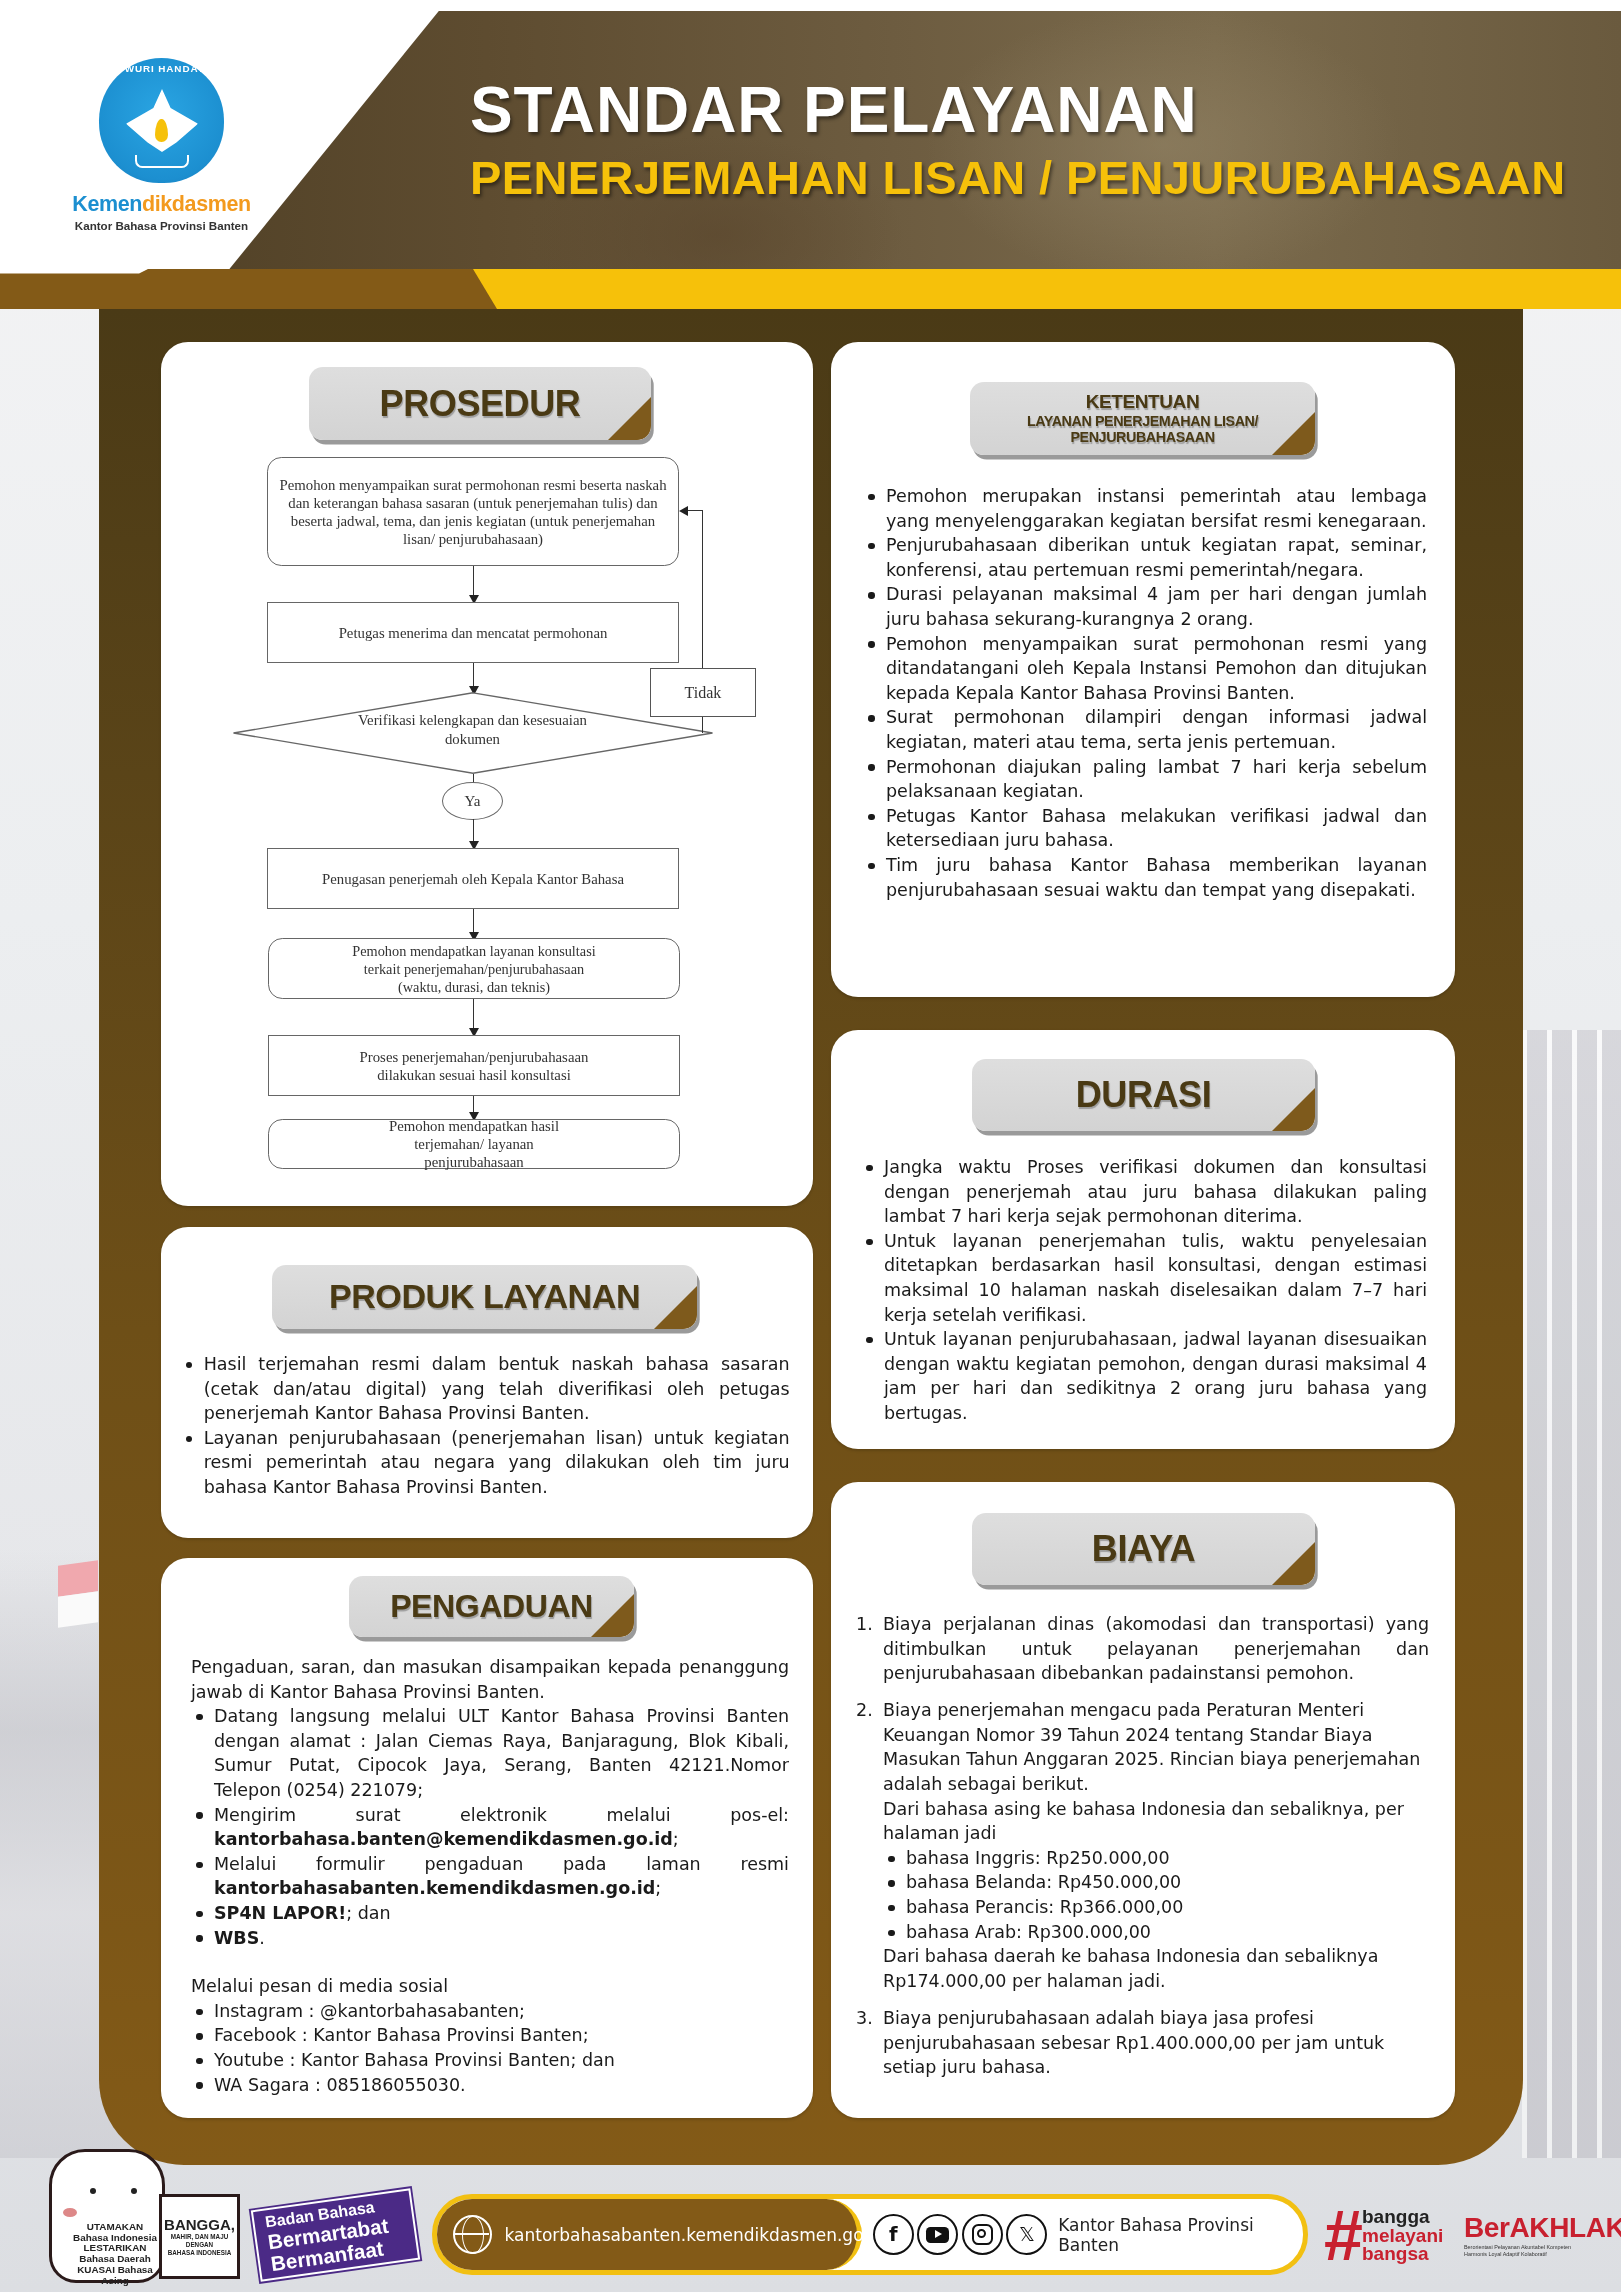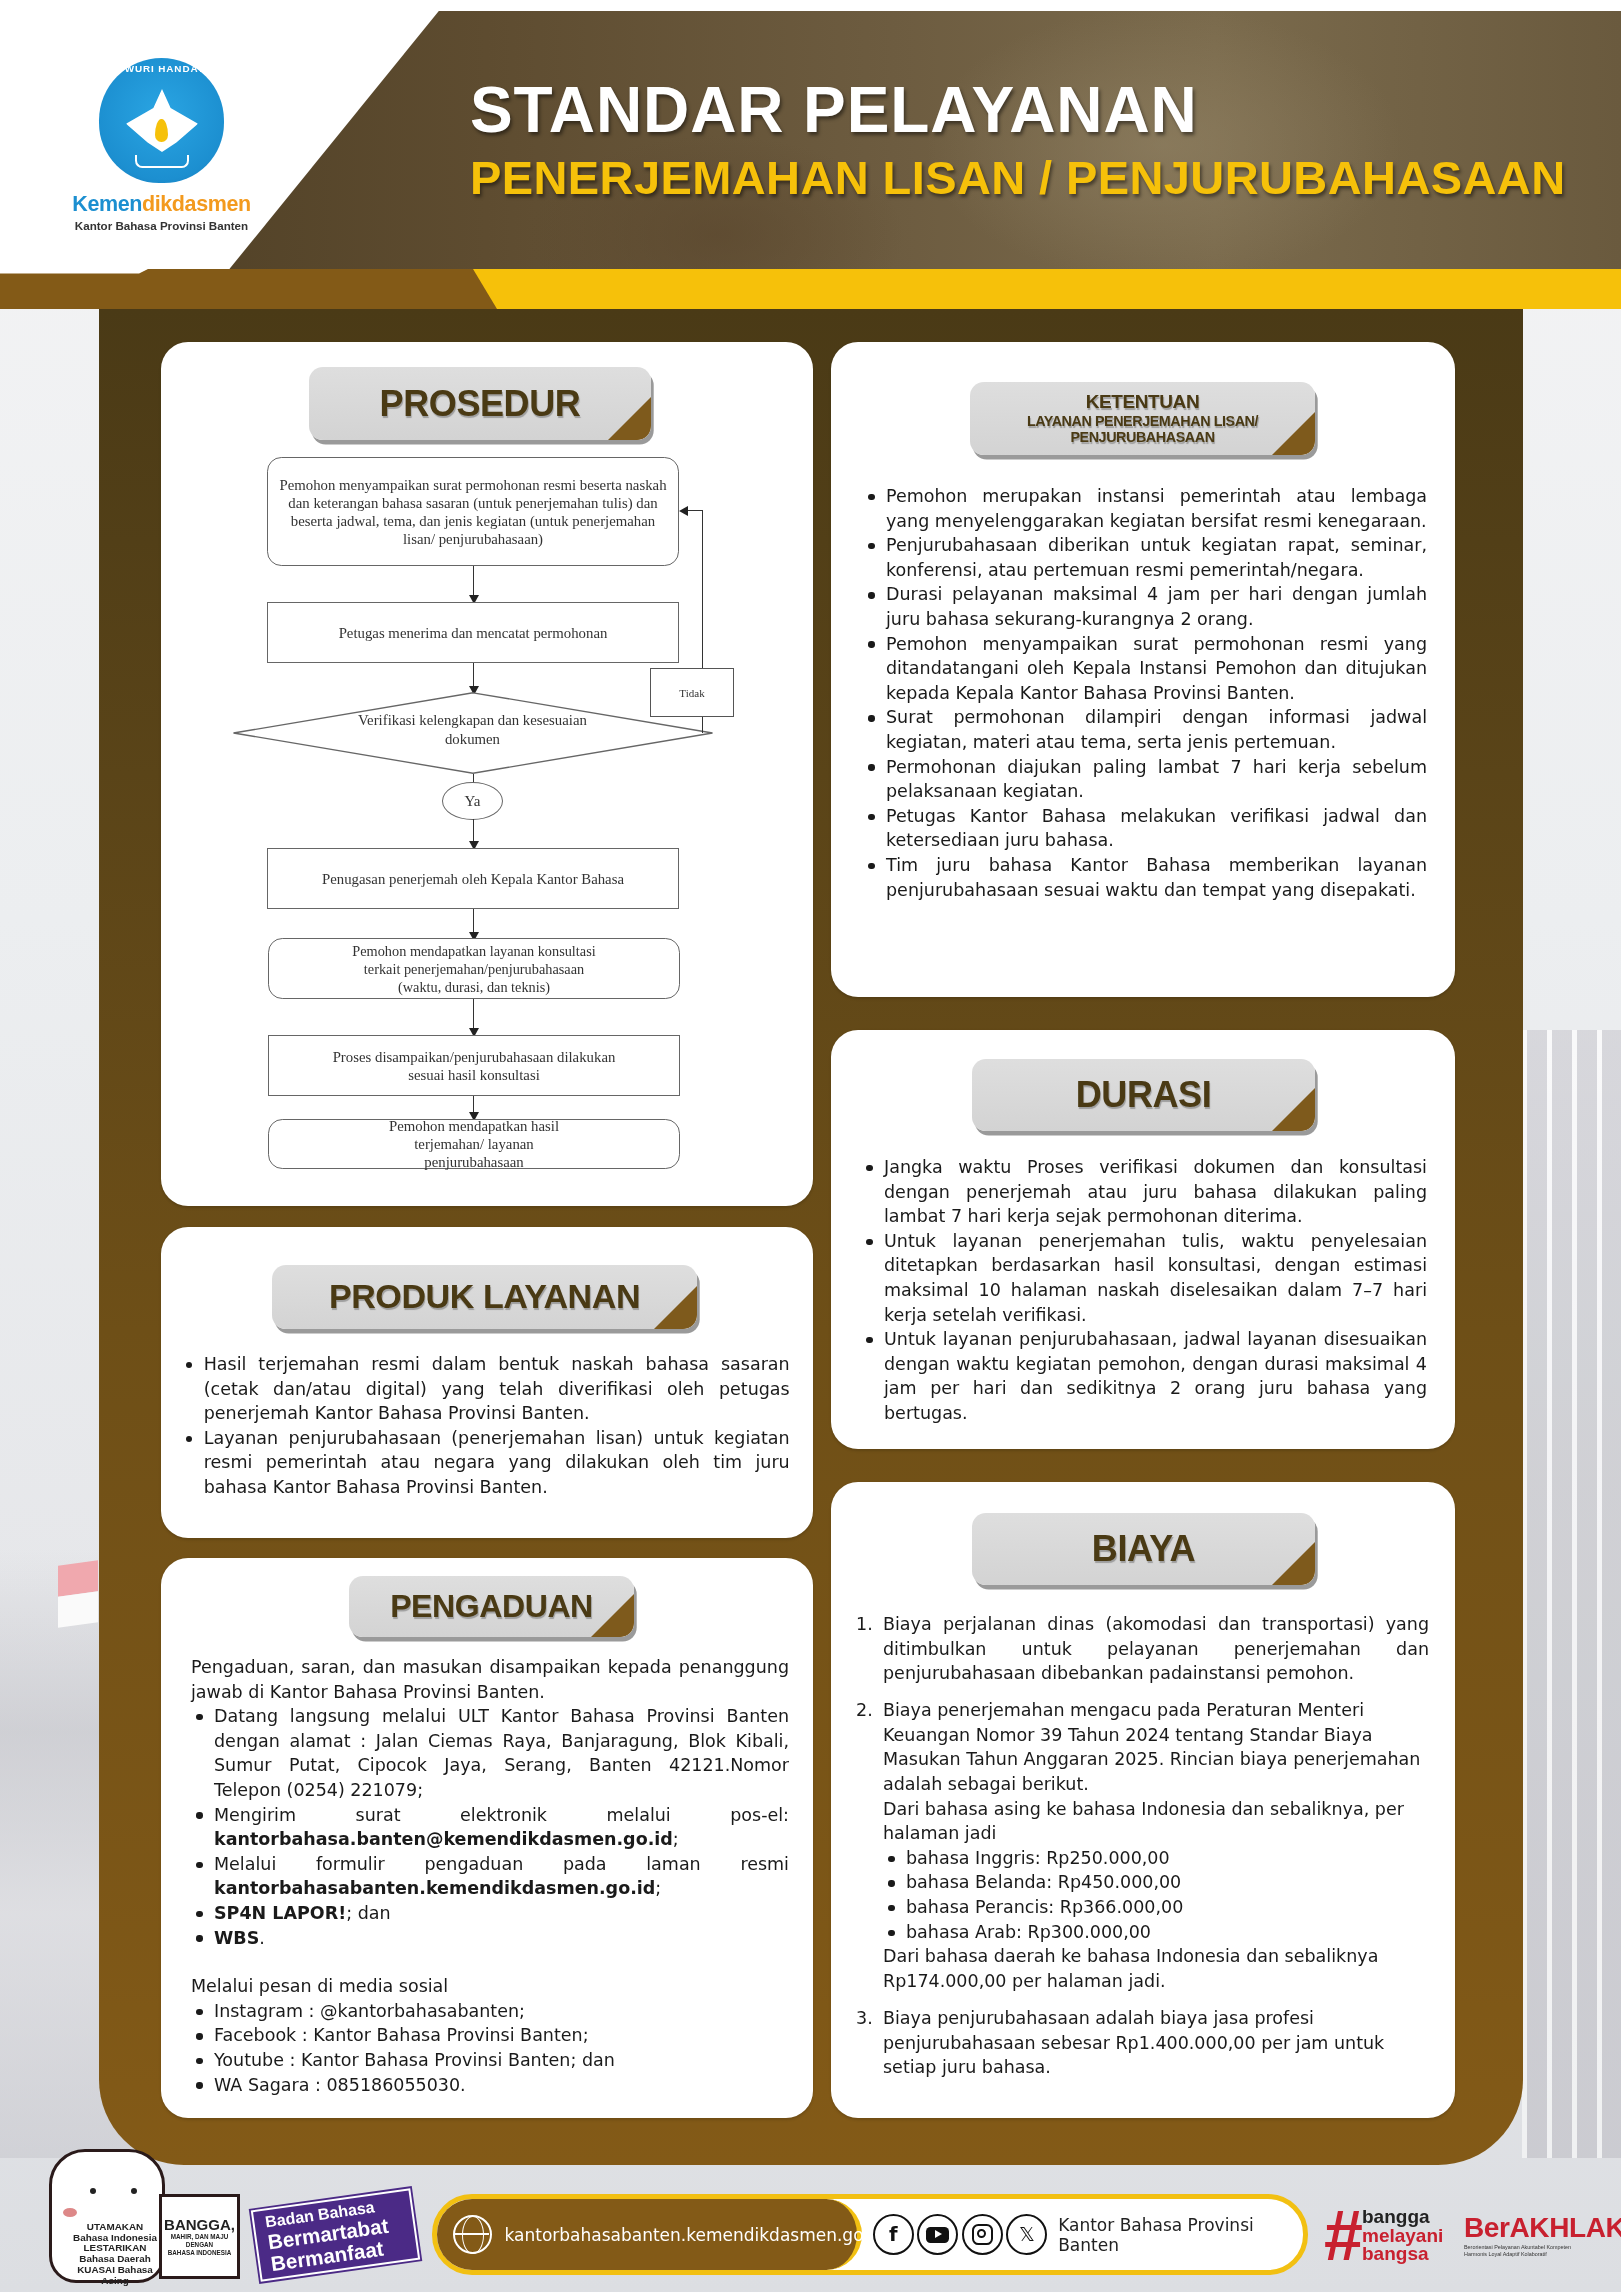--- a/index.html
+++ b/index.html
@@ -246,34 +246,34 @@
     <div class="fbox round" style="left:106px; top:115px; width:412px; height:109px; padding:7.2px 9px;">Pemohon menyampaikan surat permohonan resmi beserta naskah dan  keterangan bahasa sasaran (untuk penerjemahan tulis) dan beserta  jadwal, tema, dan jenis kegiatan (untuk penerjemahan lisan/  penjurubahasaan)</div>
     <div class="farrow-v" style="left:312px; top:224px; height:36px;"></div>
     <div class="fbox" style="left:106px; top:260px; width:412px; height:61px;">Petugas menerima dan mencatat permohonan</div>
     <div class="farrow-v" style="left:312px; top:321px; height:30px;"></div>
 
     <svg style="position:absolute; left:70px; top:349px;" width="484" height="84" viewBox="0 0 540 94">
       <polygon points="270,2 538,47 270,92 2,47" fill="#fff" stroke="#666" stroke-width="1.5"></polygon>
     </svg>
     <div style="position:absolute; left:195px; top:369px; width:233px; text-align:center; font-family:'Liberation Serif', serif; font-size:14.8px; line-height:19px; color:#333;">Verifikasi kelengkapan dan kesesuaian dokumen</div>
 
-    <div class="fbox" style="left:489px; top:326px; width:84px; height:49px; font-size:11px; border:1.8px solid #555;">Tidak</div>
+    <div class="fbox" style="left:489px; top:326px; width:106px; height:49px; font-size:16px; border:1.8px solid #555;">Tidak</div>
     <div style="position:absolute; left:541px; top:375px; width:1.3px; height:16px; background:#333;"></div>
     <div style="position:absolute; left:541px; top:168px; width:1.3px; height:158px; background:#333;"></div>
     <div style="position:absolute; left:524px; top:168px; width:18px; height:1.3px; background:#333;"></div>
     <div style="position:absolute; left:518px; top:164px; width:0; height:0; border-top:5.4px solid transparent; border-bottom:5.4px solid transparent; border-right:9px solid #222;"></div>
 
     <div style="position:absolute; left:312px; top:432px; width:1.3px; height:10.7px; background:#333;"></div>
     <div class="fbox" style="left:281px; top:440px; width:61px; height:38px; border-radius:50%; font-size:15px;">Ya</div>
     <div class="farrow-v" style="left:312px; top:477px; height:29px;"></div>
     <div class="fbox" style="left:106px; top:506px; width:412px; height:61px;">Penugasan penerjemah oleh Kepala Kantor Bahasa</div>
     <div class="farrow-v" style="left:312px; top:567px; height:30px;"></div>
     <div class="fbox round" style="left:107px; top:596px; width:412px; height:61px; padding:0 81px; font-size:14.3px; line-height:18px;">Pemohon mendapatkan layanan konsultasi terkait  penerjemahan/penjurubahasaan (waktu, durasi,  dan teknis)</div>
     <div class="farrow-v" style="left:312px; top:657px; height:36px;"></div>
-    <div class="fbox" style="left:107px; top:693px; width:412px; height:61px; padding:0 63px;">Proses disampaikan/penjurubahasaan dilakukan sesuai hasil  konsultasi</div>
+    <div class="fbox" style="left:107px; top:693px; width:412px; height:61px; padding:0 63px;">Proses penerjemahan/penjurubahasaan dilakukan sesuai hasil  konsultasi</div>
     <div class="farrow-v" style="left:312px; top:754px; height:23px;"></div>
     <div class="fbox round" style="left:107px; top:777px; width:412px; height:50px; padding:12px 99px;">Pemohon mendapatkan hasil terjemahan/ layanan penjurubahasaan</div>
   </div>
 </div>
 
 <div class="card" style="left:161px; top:1227px; width:652px; height:311px;">
   <div class="card-label" style="left:111px; top:38px; width:425px; height:64px;">
     <span class="lbl" style="font-size:34px;">PRODUK LAYANAN</span>
   </div>
   <div class="body-text" style="position:absolute; left:19.7px; top:125px; width:609px;">

